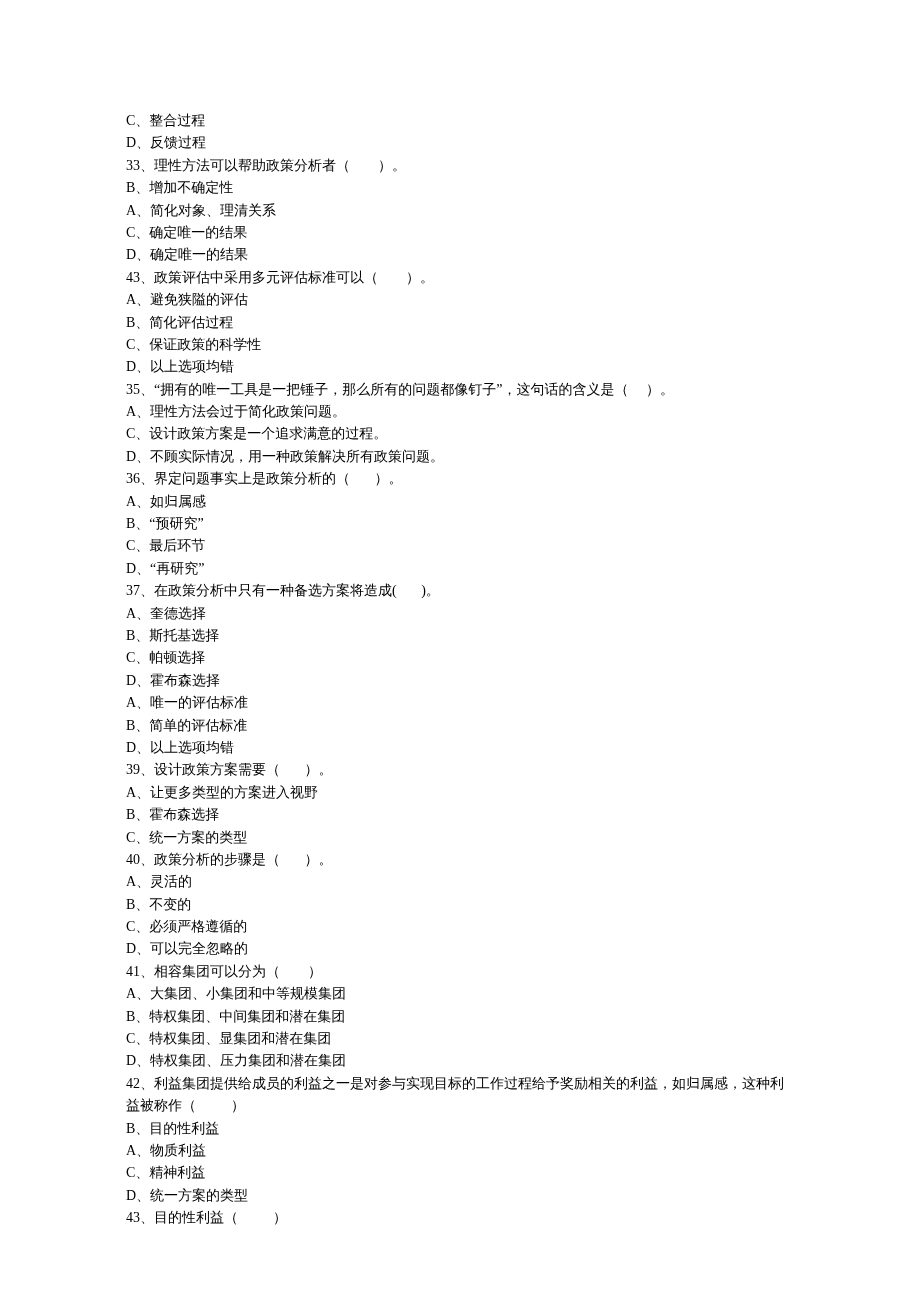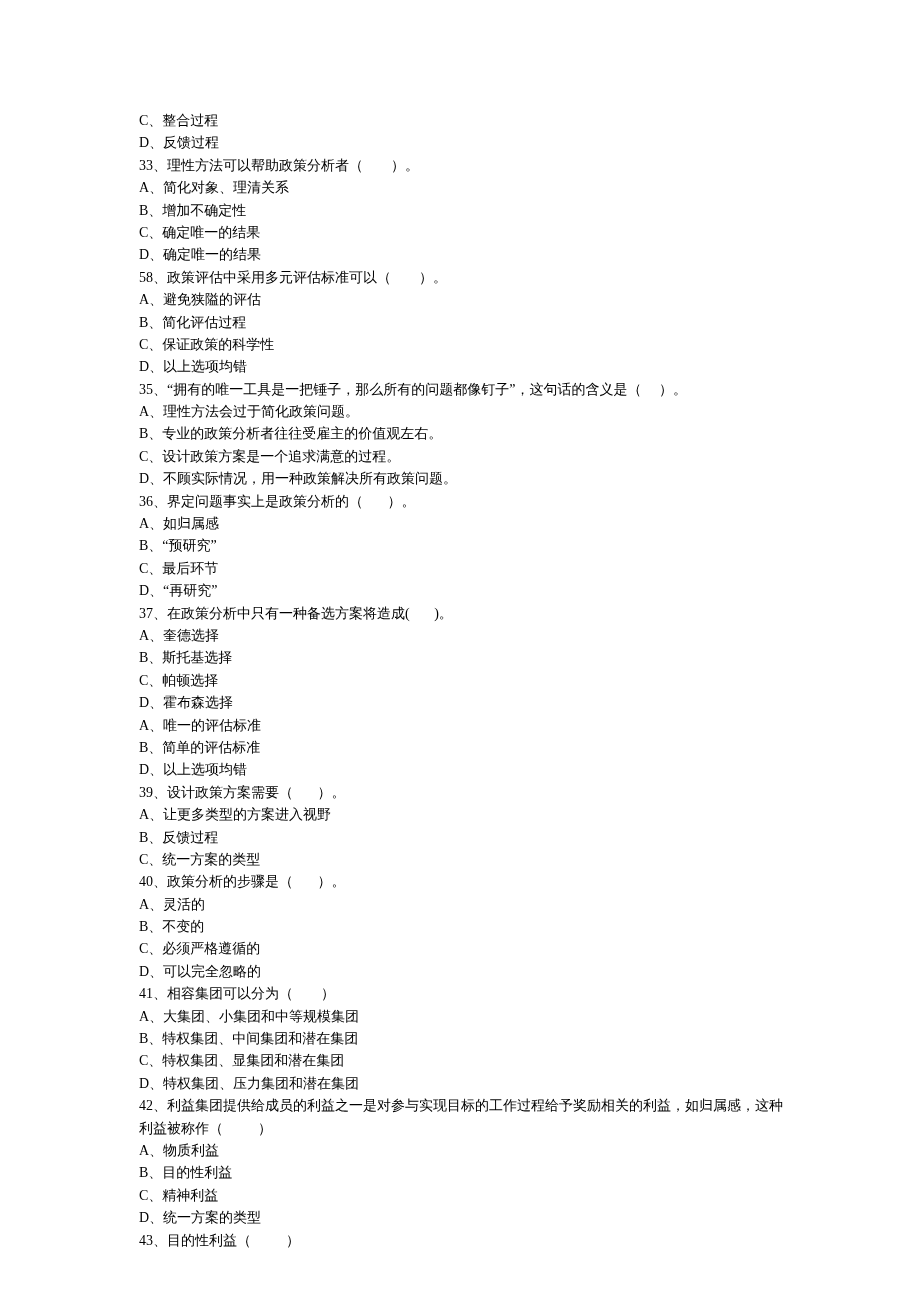--- a/index.html
+++ b/index.html
@@ -13,70 +13,68 @@
   }
   .page {
     width: 920px;
     min-height: 1302px;
     padding: 110px 126px 50px 126px;
     box-sizing: border-box;
   }
   .line {
     white-space: pre-wrap;
     word-break: break-all;
-    margin-left: 13px;
   }
 </style>
 </head>
 <body>
 
 <div class="page" id="page-container">
     <div class="line">C、整合过程</div>
     <div class="line">D、反馈过程</div>
     <div class="line">33、理性方法可以帮助政策分析者（        ）。</div>
+    <div class="line">B、增加不确定性</div>
     <div class="line">A、简化对象、理清关系</div>
-    <div class="line">B、增加不确定性</div>
     <div class="line">C、确定唯一的结果</div>
     <div class="line">D、确定唯一的结果</div>
-    <div class="line">58、政策评估中采用多元评估标准可以（        ）。</div>
+    <div class="line">43、政策评估中采用多元评估标准可以（        ）。</div>
     <div class="line">A、避免狭隘的评估</div>
     <div class="line">B、简化评估过程</div>
     <div class="line">C、保证政策的科学性</div>
     <div class="line">D、以上选项均错</div>
     <div class="line">35、“拥有的唯一工具是一把锤子，那么所有的问题都像钉子”，这句话的含义是（     ）。</div>
     <div class="line">A、理性方法会过于简化政策问题。</div>
-    <div class="line">B、专业的政策分析者往往受雇主的价值观左右。</div>
     <div class="line">C、设计政策方案是一个追求满意的过程。</div>
     <div class="line">D、不顾实际情况，用一种政策解决所有政策问题。</div>
     <div class="line">36、界定问题事实上是政策分析的（       ）。</div>
     <div class="line">A、如归属感</div>
     <div class="line">B、“预研究”</div>
     <div class="line">C、最后环节</div>
     <div class="line">D、“再研究”</div>
     <div class="line">37、在政策分析中只有一种备选方案将造成(       )。</div>
     <div class="line">A、奎德选择</div>
     <div class="line">B、斯托基选择</div>
     <div class="line">C、帕顿选择</div>
     <div class="line">D、霍布森选择</div>
     <div class="line">A、唯一的评估标准</div>
     <div class="line">B、简单的评估标准</div>
     <div class="line">D、以上选项均错</div>
     <div class="line">39、设计政策方案需要（       ）。</div>
     <div class="line">A、让更多类型的方案进入视野</div>
-    <div class="line">B、反馈过程</div>
+    <div class="line">B、霍布森选择</div>
     <div class="line">C、统一方案的类型</div>
     <div class="line">40、政策分析的步骤是（       ）。</div>
     <div class="line">A、灵活的</div>
     <div class="line">B、不变的</div>
     <div class="line">C、必须严格遵循的</div>
     <div class="line">D、可以完全忽略的</div>
     <div class="line">41、相容集团可以分为（        ）</div>
     <div class="line">A、大集团、小集团和中等规模集团</div>
     <div class="line">B、特权集团、中间集团和潜在集团</div>
     <div class="line">C、特权集团、显集团和潜在集团</div>
     <div class="line">D、特权集团、压力集团和潜在集团</div>
     <div class="line">42、利益集团提供给成员的利益之一是对参与实现目标的工作过程给予奖励相关的利益，如归属感，这种利益被称作（          ）</div>
+    <div class="line">B、目的性利益</div>
     <div class="line">A、物质利益</div>
-    <div class="line">B、目的性利益</div>
     <div class="line">C、精神利益</div>
     <div class="line">D、统一方案的类型</div>
     <div class="line">43、目的性利益（          ）</div>
   </div>
 
 </body></html>

